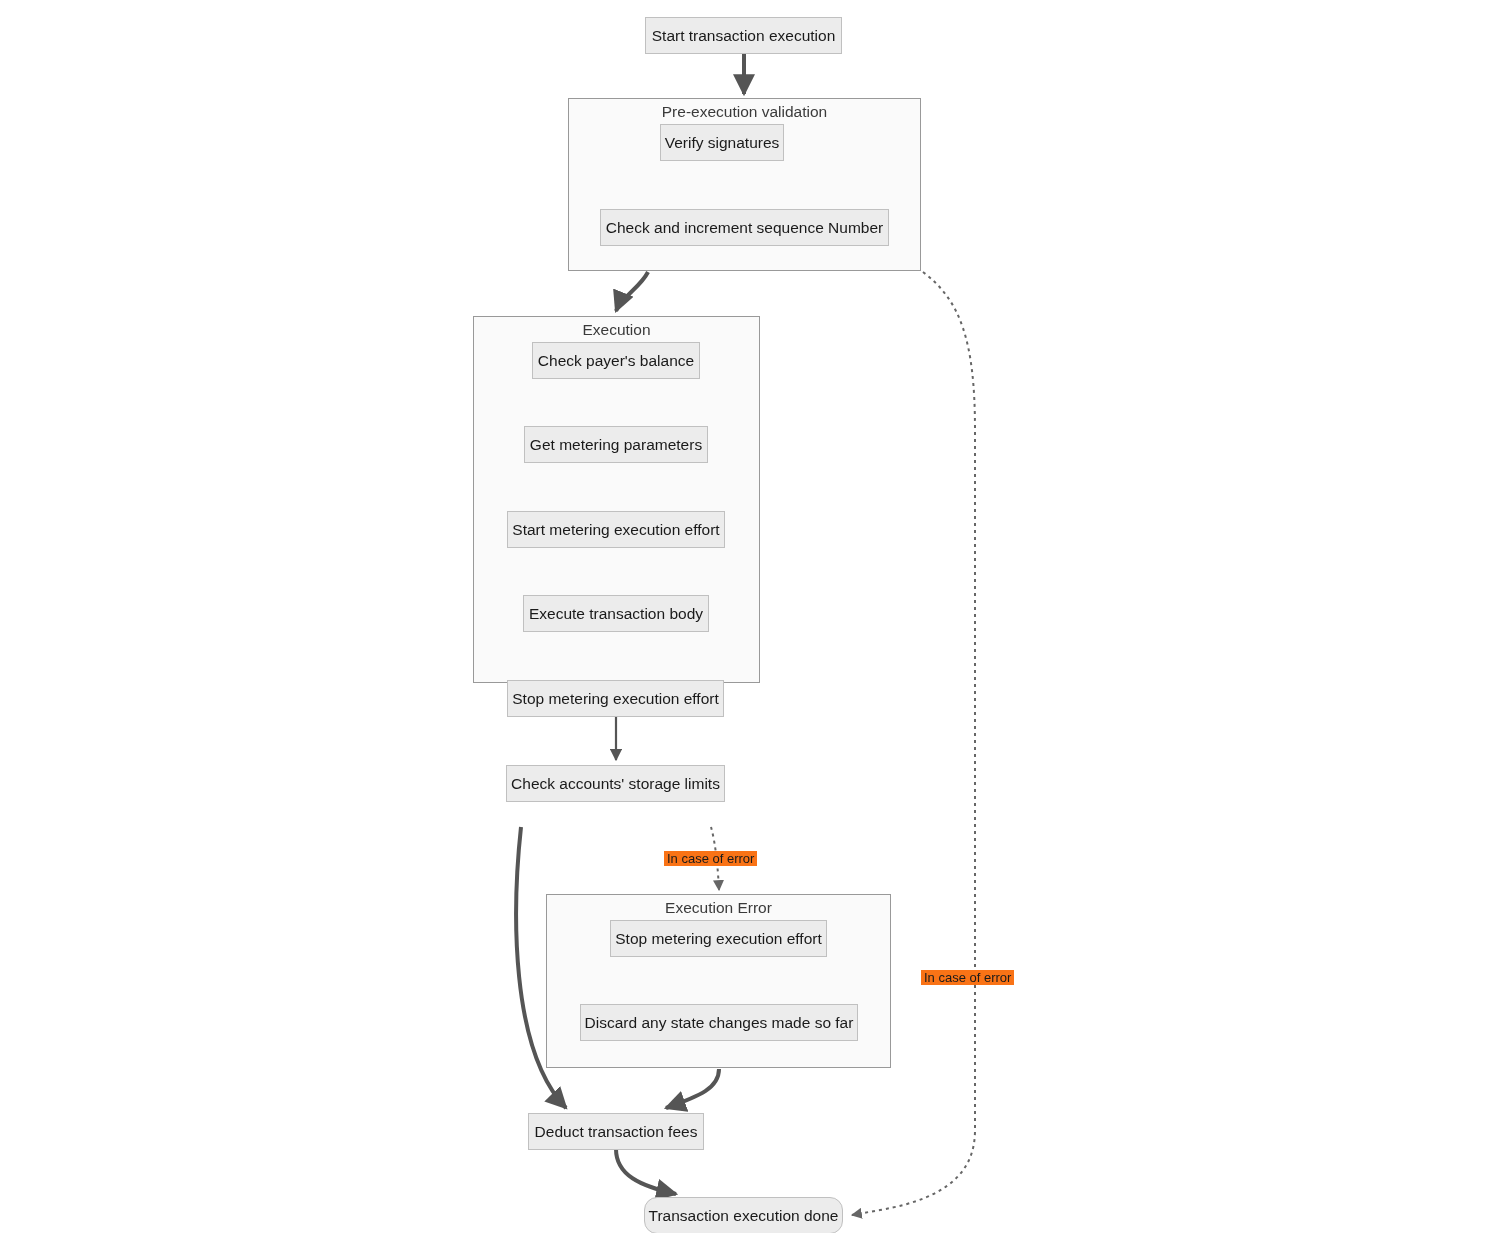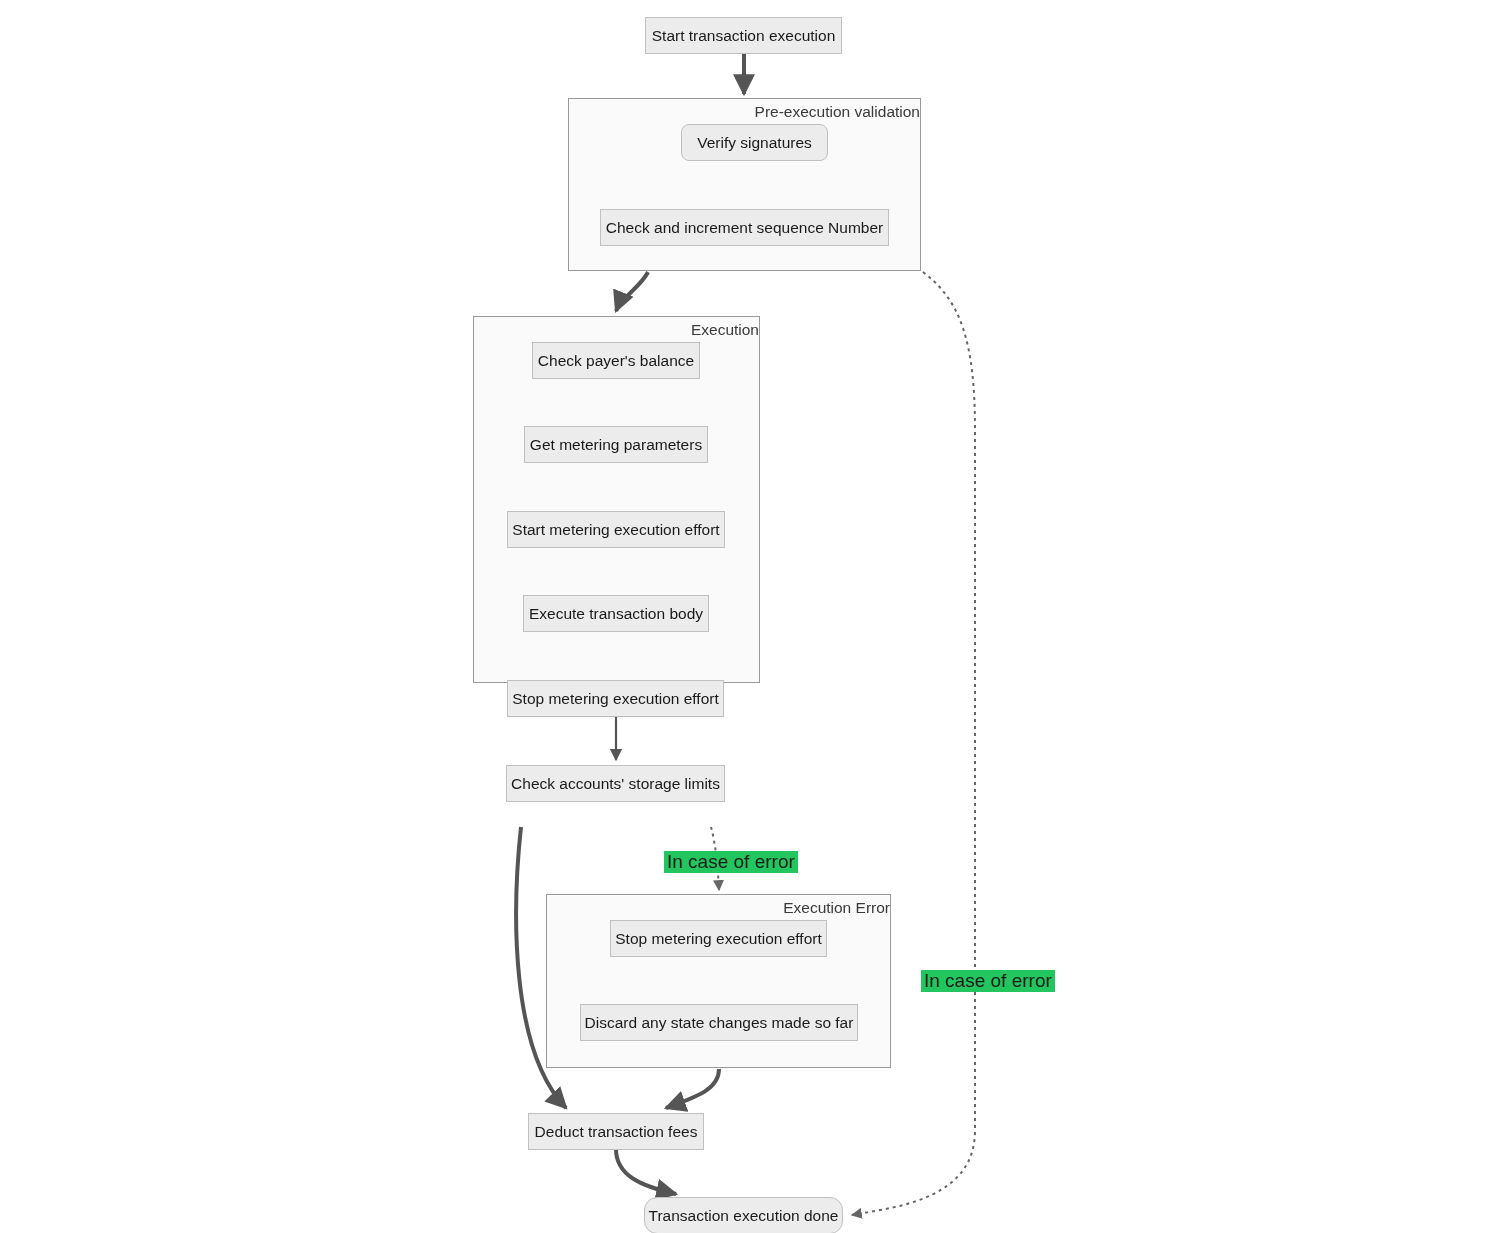--- a/index.html
+++ b/index.html
@@ -27,44 +27,44 @@
   .subgraph {
     position: absolute;
     background: #fafafa;
     border: 1px solid #999999;
     box-sizing: border-box;
   }
   .subgraph-title {
     position: absolute;
     left: 0;
     right: 0;
-    text-align: right;
+    text-align: center;
     font-size: 15.5px;
     color: #3a3a3a;
     white-space: nowrap;
   }
   .node {
     position: absolute;
     background: #ececec;
     border: 1px solid #c0c0c0;
     box-sizing: border-box;
     display: flex;
     align-items: center;
     justify-content: center;
     font-size: 15.5px;
     color: #1a1a1a;
     white-space: nowrap;
     height: 37px;
   }
   .edge-label {
     position: absolute;
-    font-size: 19px;
+    font-size: 13px;
     color: #1a1a1a;
     white-space: nowrap;
-    background: #22c55e;
+    background: #f97316;
     padding: 0 3px;
   }
 </style>
 </head>
 <body>
 
 <div id="canvas">
 
   <svg class="edges" viewBox="0 0 1500 1233">
     <defs>
@@ -104,21 +104,21 @@
   </svg>
 
   <div class="node" style="left:645px; top:7px; width:197px;">
     <span>Start transaction execution</span>
   </div>
 
   <div class="subgraph" style="left:568px; top:88px; width:353px; height:173px;">
     <div class="subgraph-title" style="top:4px;">Pre-execution validation</div>
   </div>
 
-  <div class="node" style="left:681px; top:114px; width:147px;border-radius:8px;">
+  <div class="node" style="left:660px; top:114px; width:124px;">
     <span>Verify signatures</span>
   </div>
 
   <div class="node" style="left:600px; top:199px; width:289px;">
     <span>Check and increment sequence Number</span>
   </div>
 
   <div class="subgraph" style="left:473px; top:306px; width:287px; height:367px;">
     <div class="subgraph-title" style="top:4px;">Execution</div>
   </div>

